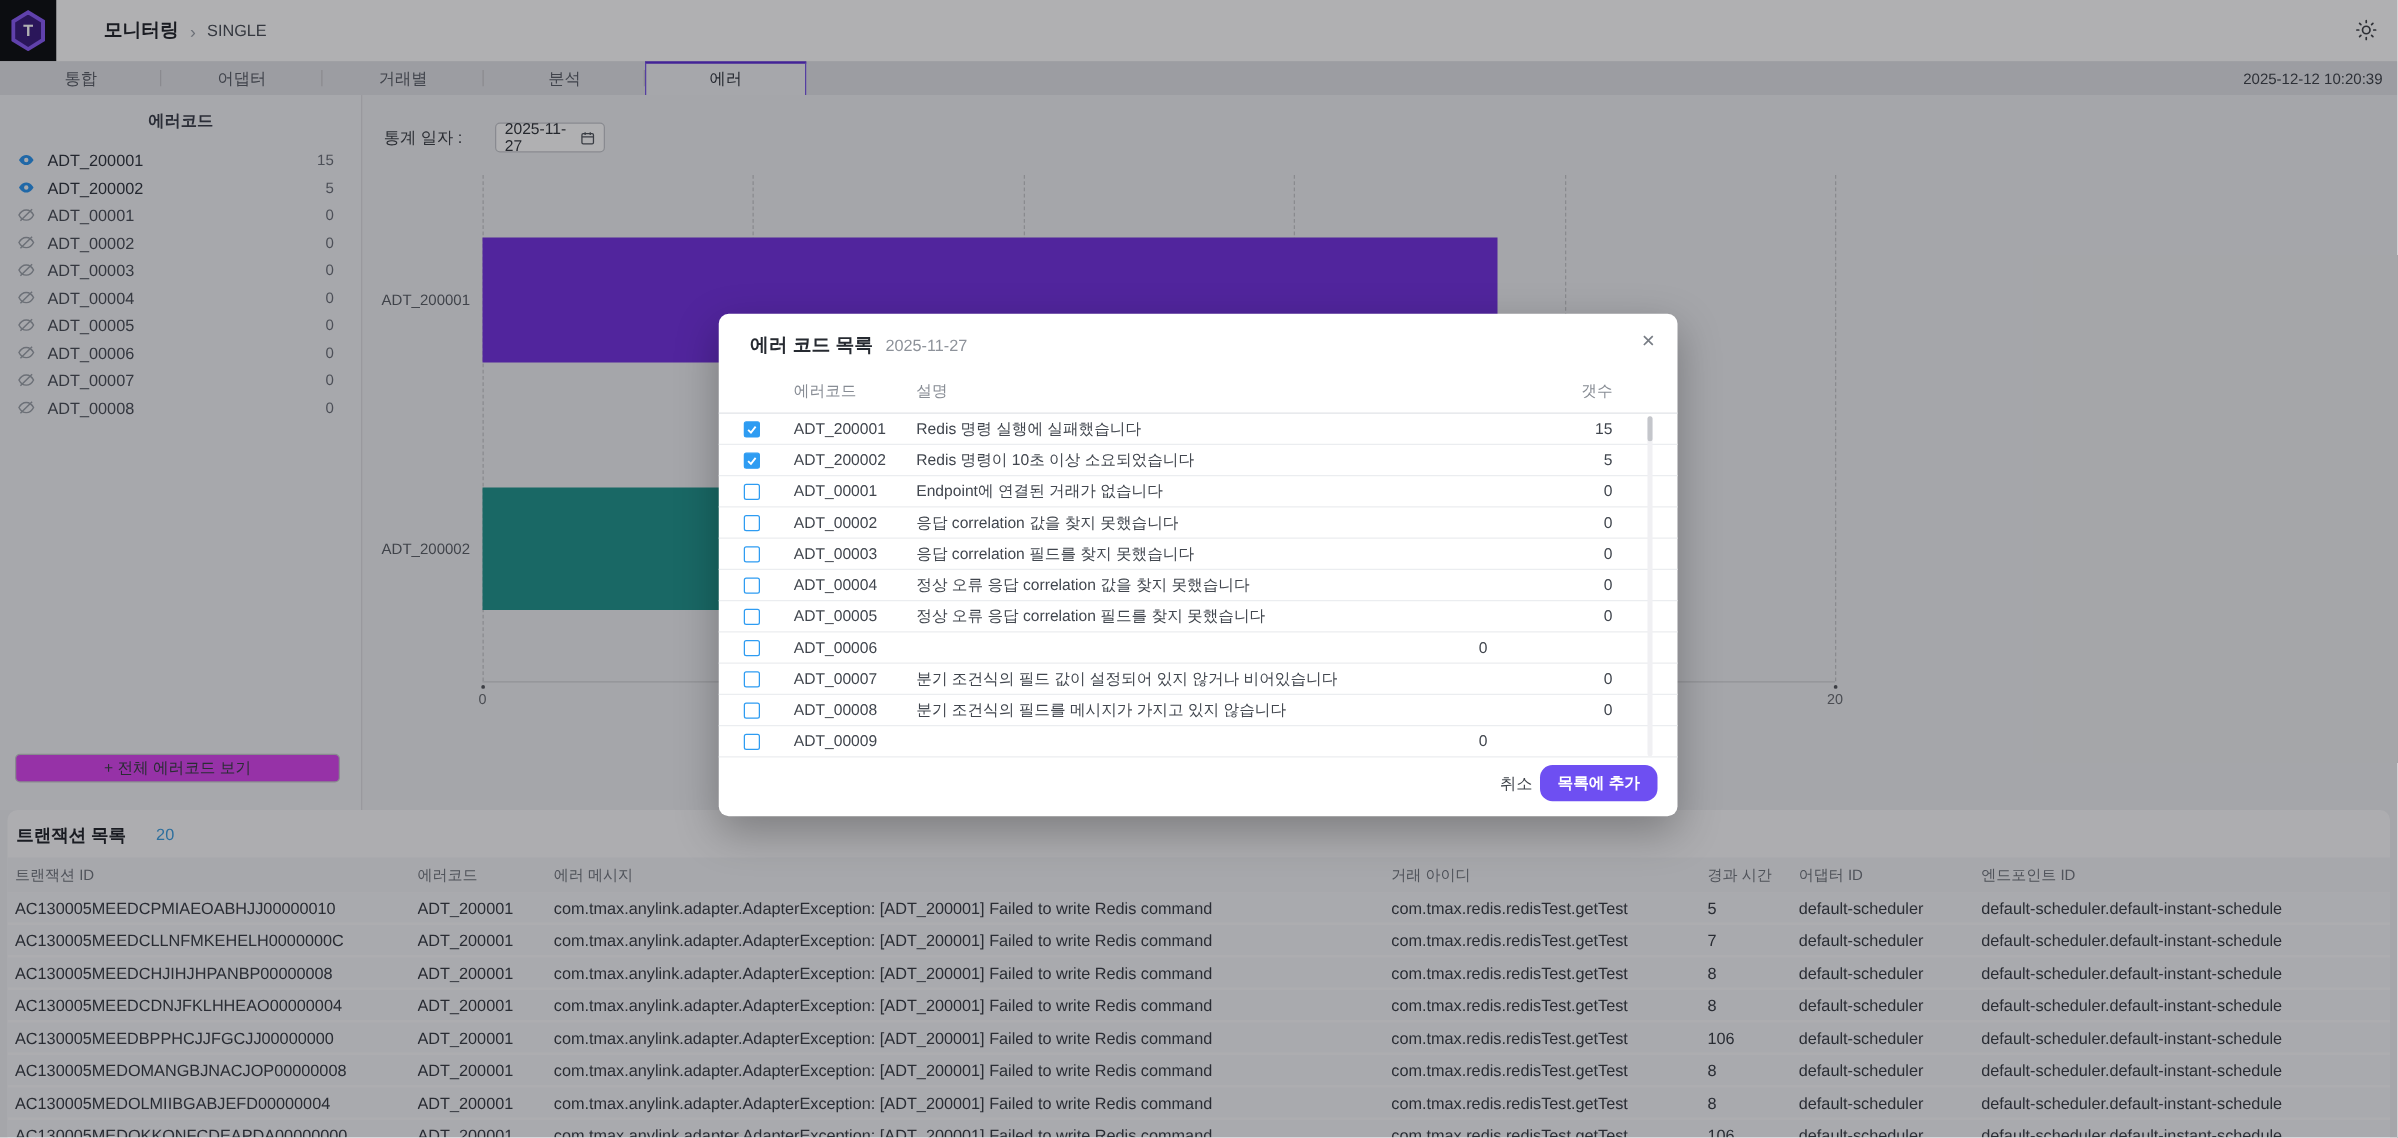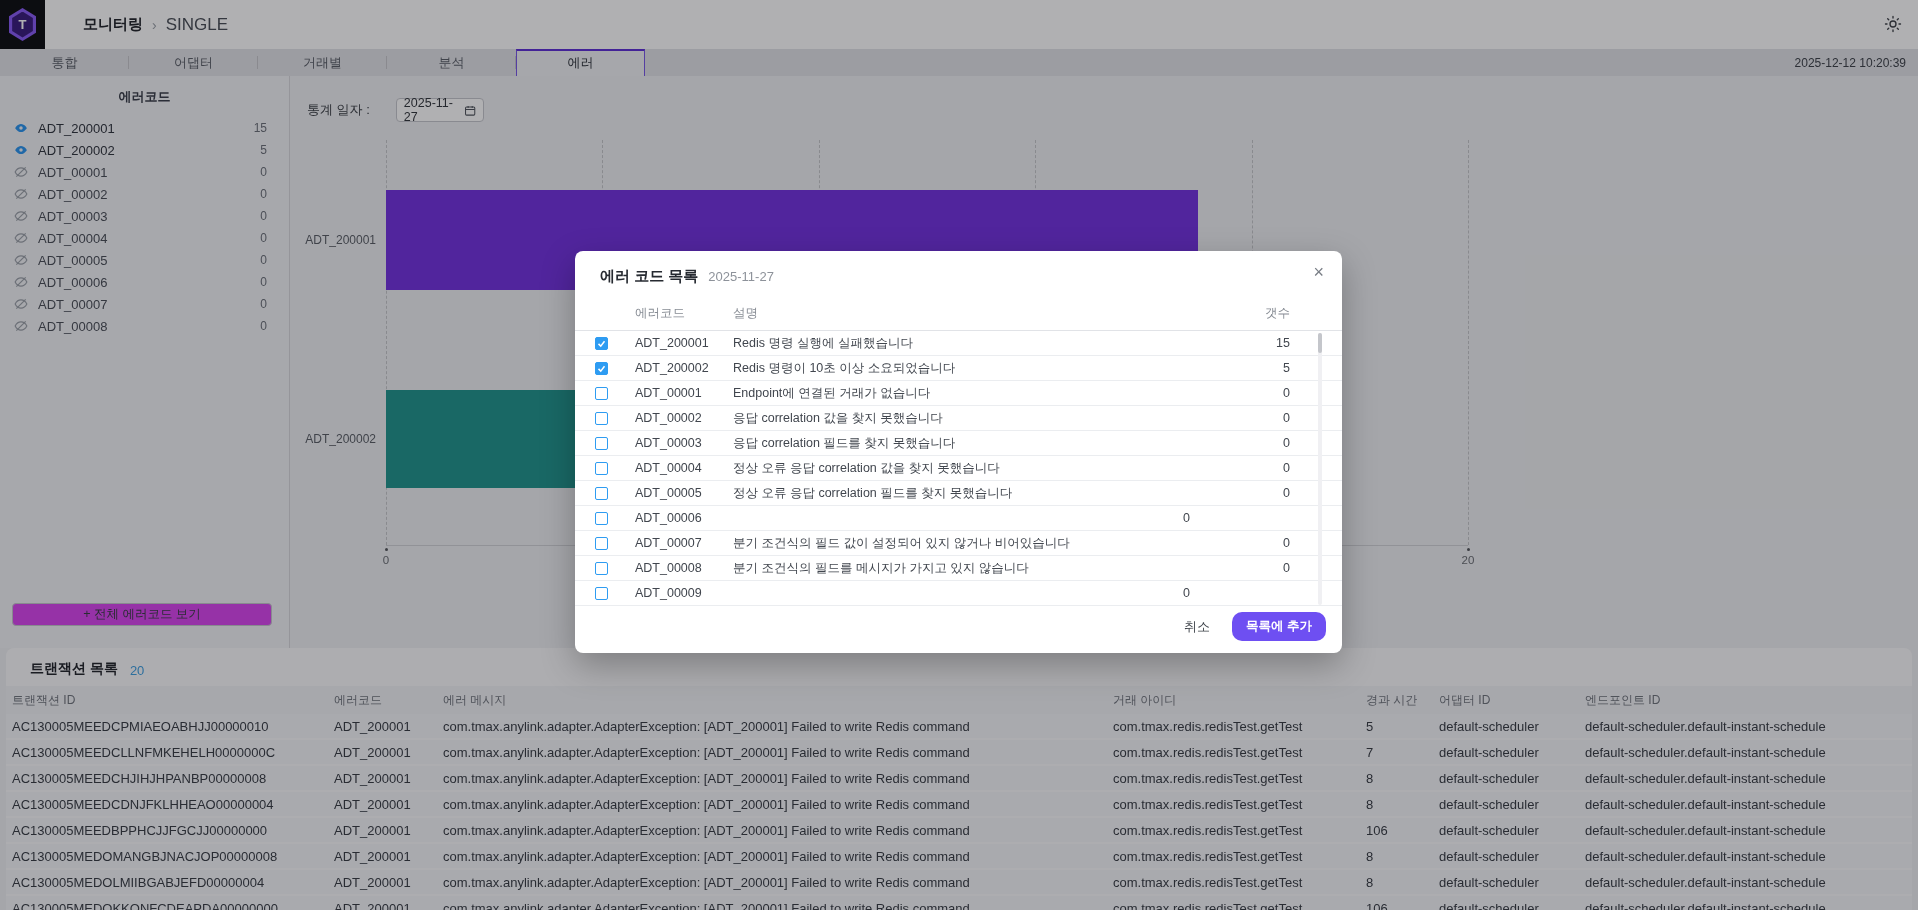--- a/index.html
+++ b/index.html
@@ -9,21 +9,21 @@
   
   .topbar { position:absolute; left:0; top:0; width:1918px; height:49px; background:#ffffff; display:flex; align-items:center; }
   .logo-box { width:45px; height:49px; background:#0e0f12; display:flex; align-items:center; justify-content:center; }
   .hex-outer { width:30px; height:33px; background:#8a5cf6; clip-path:polygon(50% 0,95% 25%,95% 75%,50% 100%,5% 75%,5% 25%);
                display:flex; align-items:center; justify-content:center; filter:drop-shadow(0 0 4px #6d3fe0); }
   .hex-inner { width:23px; height:26px; background:#3a1d7e; clip-path:polygon(50% 0,95% 25%,95% 75%,50% 100%,5% 75%,5% 25%);
                display:flex; align-items:center; justify-content:center; color:#ffffff; font-weight:bold; font-size:13px; }
   .crumb { display:flex; align-items:center; margin-left:22px; gap:9px; }
   .crumb-title { font-size:15px; font-weight:bold; color:#23262c;margin-left:16px; }
   .crumb-sep { font-size:14px; color:#9aa0a8; }
-  .crumb-sub { font-size:17px; color:#4a4f57; }
+  .crumb-sub { font-size:13px; color:#4a4f57; }
   .theme-toggle { position:absolute; right:16px; top:15px; cursor:pointer; }
 
   
   .tabbar { position:absolute; left:0; top:49px; width:1918px; height:27px; background:#e2e3e7; display:flex; align-items:stretch; }
   .tab { width:129px; height:27px; line-height:27px; text-align:center; font-size:13px; color:#5a5f68; position:relative; cursor:pointer; }
   .tab:not(.active)::after { content:''; position:absolute; right:0; top:7px; height:13px; width:1px; background:#c7c8cc; }
   .tab.active { background:#f1f2f5; color:#2f343c; border:1px solid #7a57e8; border-bottom:none; border-top:2px solid #5f30d8; line-height:23px; }
   .tabbar-clock { margin-left:auto; padding-right:12px; font-size:12px; color:#3e434a; align-self:center; }
 
   
@@ -47,21 +47,21 @@
   .chart-layer { position:absolute; left:0; top:0; width:100%; height:100%; }
   .gridline { position:absolute; width:0; border-left:1px dashed #c6c7cb; }
   .axis-base { position:absolute; height:0; border-top:1px solid #d2d3d7; }
   .bar { position:absolute; }
   .cat-label { position:absolute; font-size:12px; color:#5a5f66; text-align:right; width:90px; }
   .tick-dot { position:absolute; width:3px; height:3px; border-radius:50%; background:#55585e; }
   .tick-label { position:absolute; font-size:11.5px; color:#6a6e74; width:30px; text-align:center; }
 
   
   .txn-panel { position:absolute; left:6px; top:648px; width:1906px; height:262px; background:#fbfbfd; border-radius:8px 8px 0 0; overflow:hidden; }
-  .txn-title-row { position:absolute; left:24px; top:12px; display:flex; align-items:flex-end; gap:12px; }
+  .txn-title-row { position:absolute; left:7px; top:12px; display:flex; align-items:flex-start; gap:24px; }
   .txn-title { font-size:14px; font-weight:bold; color:#23262c; }
   .txn-count { font-size:13px; color:#3f9fe0; }
   .txn-grid { display:grid; grid-template-columns:322px 109px 670px 253px 73px 146px auto; padding-left:6px; align-items:center; }
   .txn-head { position:absolute; left:0; top:38px; width:100%; height:28px; font-size:12px; color:#71767e; background:#f2f3f6; }
   .txn-rows { position:absolute; left:0; top:66px; width:100%; }
   .txn-row { height:26px; background:#f5f6f9; border-bottom:2px solid #fbfbfd; font-size:13px; color:#383d45; cursor:pointer; }
   .txn-row > div, .txn-head > div { overflow:hidden; white-space:nowrap; }
 
   
   .overlay { position:absolute; inset:0; background:rgba(10,10,14,0.32); }
@@ -73,21 +73,21 @@
   .modal-close { position:absolute; top:12px; right:18px; font-size:18px; color:#787d85; cursor:pointer; line-height:1; }
   .m-grid { display:grid; grid-template-columns:40px 98px 457px 100px; padding-left:20px; align-items:center; }
   .modal-cols { position:absolute; top:46px; left:0; width:100%; height:34px; font-size:12.5px; color:#878c94; border-bottom:1px solid #e1e3e7; }
   .modal-cols .num, .m-row .num { text-align:right; }
   .modal-rows { position:absolute; top:80px; left:0; width:100%; }
   .m-row { height:25px; border-bottom:1px solid #ebedf0; font-size:12.5px; color:#41464e; cursor:pointer; }
   .cb { width:13px; height:13px; border-radius:2px; border:1.5px solid #2e9cf2; background:#ffffff; display:flex; align-items:center; justify-content:center; cursor:pointer; }
   .cb.checked { background:#2e9cf2; border-color:#2e9cf2; }
   .m-scroll-track { position:absolute; right:20px; top:82px; width:4px; height:272px; background:#f0f0f3; border-radius:2px; }
   .m-scroll-thumb { position:absolute; right:20px; top:82px; width:4px; height:20px; background:#c4c6cb; border-radius:2px; cursor:pointer; }
-  .modal-footer { position:absolute; right:16px; bottom:12px; display:flex; align-items:center; gap:16px; }
+  .modal-footer { position:absolute; right:16px; bottom:12px; display:flex; align-items:center; }
   .btn-cancel { font-size:13px; color:#3f444b; cursor:pointer; padding:4px 6px; }
   .btn-submit { background:#6e4ff2; color:#ffffff; font-size:12.5px; font-weight:bold; border:none; border-radius:10px;
                 padding:6px 14px; cursor:pointer; }
 </style>
 </head>
 <body>
 
 <div class="stage">
 
   <header class="topbar">

